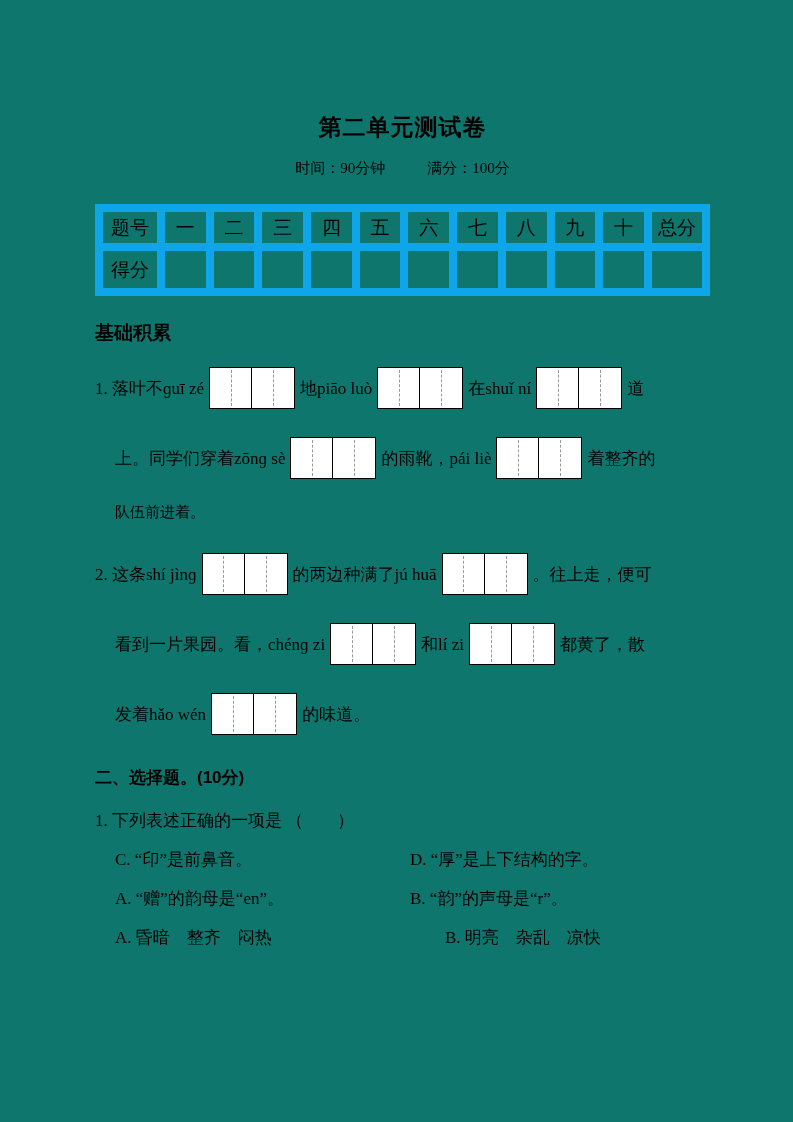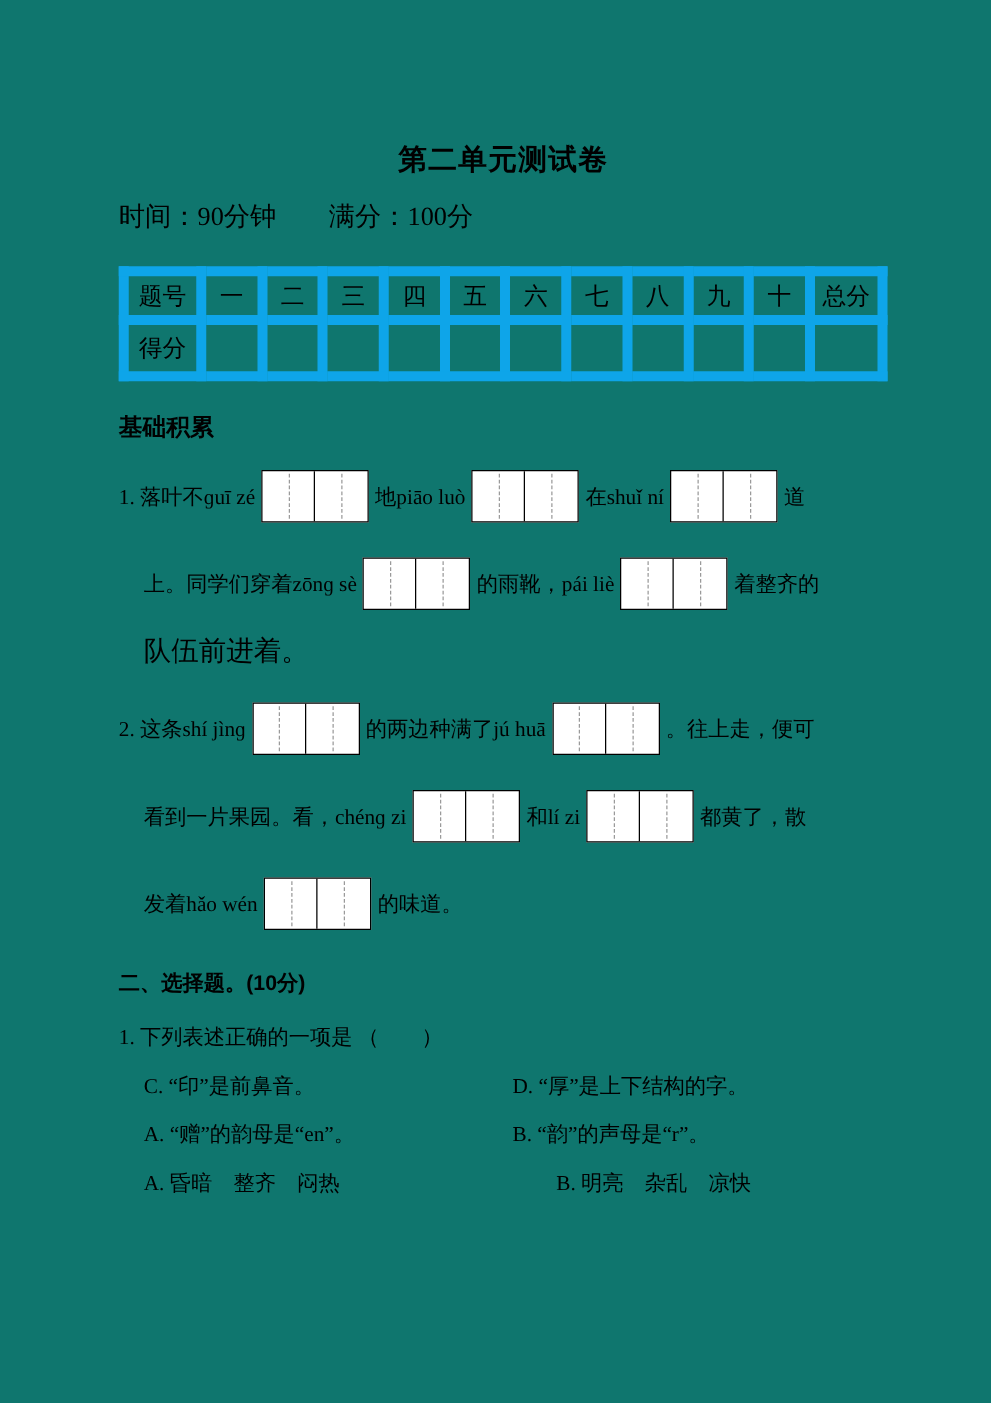--- a/index.html
+++ b/index.html
@@ -14,21 +14,22 @@
     overflow:hidden;
   }
   .title {
     text-align:center;
     font-size:23px;
     font-weight:bold;
     font-family:"Liberation Sans", sans-serif;
     letter-spacing:1px;
   }
   .subtitle {
-    font-size:21px;
+    text-align:center;
+    font-size:15px;
     margin-top:16px;
   }
   .subtitle .gap { display:inline-block; width:42px; }
 
   table.score {
     border-collapse:collapse;
     width:615px;
     margin-top:26px;
     table-layout:fixed;
   }
@@ -61,21 +62,21 @@
     align-items:center;
     margin-top:14px;
     min-height:56px;
     font-size:17px;
     white-space:nowrap;
   }
   .tline {
     margin-top:6px;
     height:40px;
     line-height:40px;
-    font-size:22px;
+    font-size:15px;
   }
   .indent { padding-left:20px; }
 
   .wbox {
     display:inline-flex;
     height:42px;
     border:1px solid #000;
     margin:0 5px;
     flex:0 0 auto;
     background:#fff;

